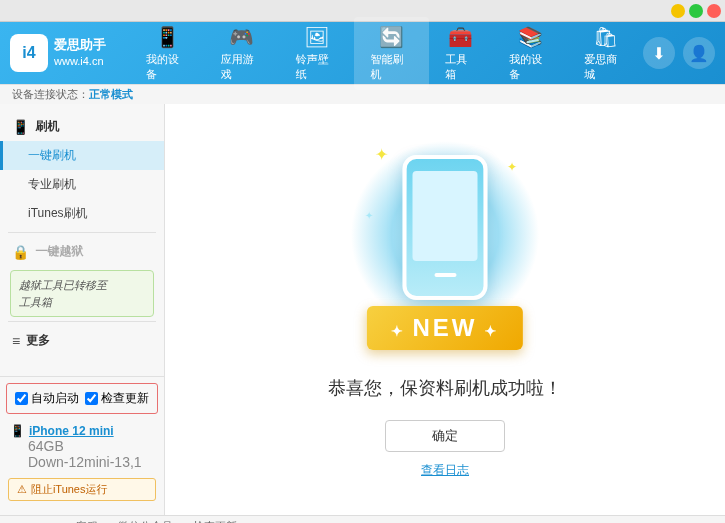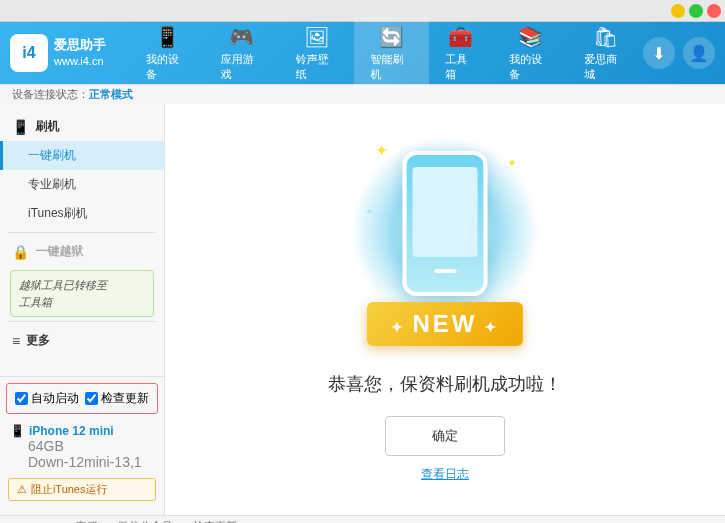--- a/index.html
+++ b/index.html
@@ -135,37 +135,37 @@
 
     .success-msg {
       font-size: 18px;
       color: #333;
       margin-bottom: 20px;
       font-weight: 500;
       text-align: center;
     }
 
     .confirm-btn {
-      width: 120px; height: 40px;
+      width: 120px; height: 32px;
       background: #fff;
       border: 1px solid #ccc;
       border-radius: 4px;
       cursor: pointer;
       font-size: 13px;
       color: #333;
       margin-bottom: 10px;
     }
 
     .secondary-link {
       color: #1a8fd1;
       cursor: pointer;
       font-size: 12px;
       text-decoration: underline;
     }
-    .device-name { color: #1a8fd1; font-weight: bold; font-size: 12px; }
+    .device-name { color: #1a8fd1; font-weight: bold; font-size: 12px; text-decoration: underline; }
     .device-detail { color: #888; font-size: 14px; }
     .bottombar-link { cursor: pointer; color: #666; }
 
     .status-bar {
       height: 20px;
       background: #f5f5f5;
       display: flex;
       align-items: center;
       padding: 0 12px;
       font-size: 11px;

